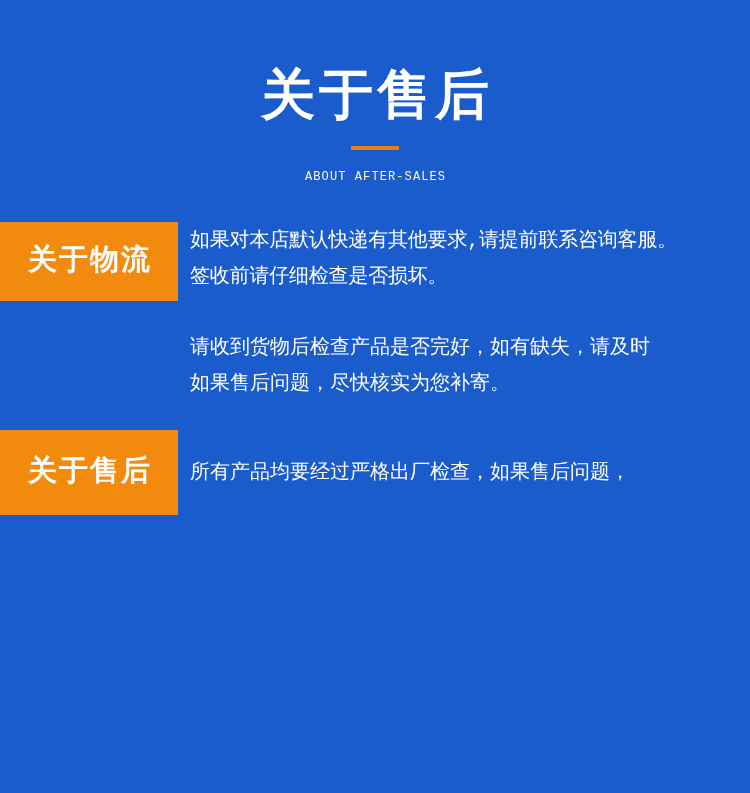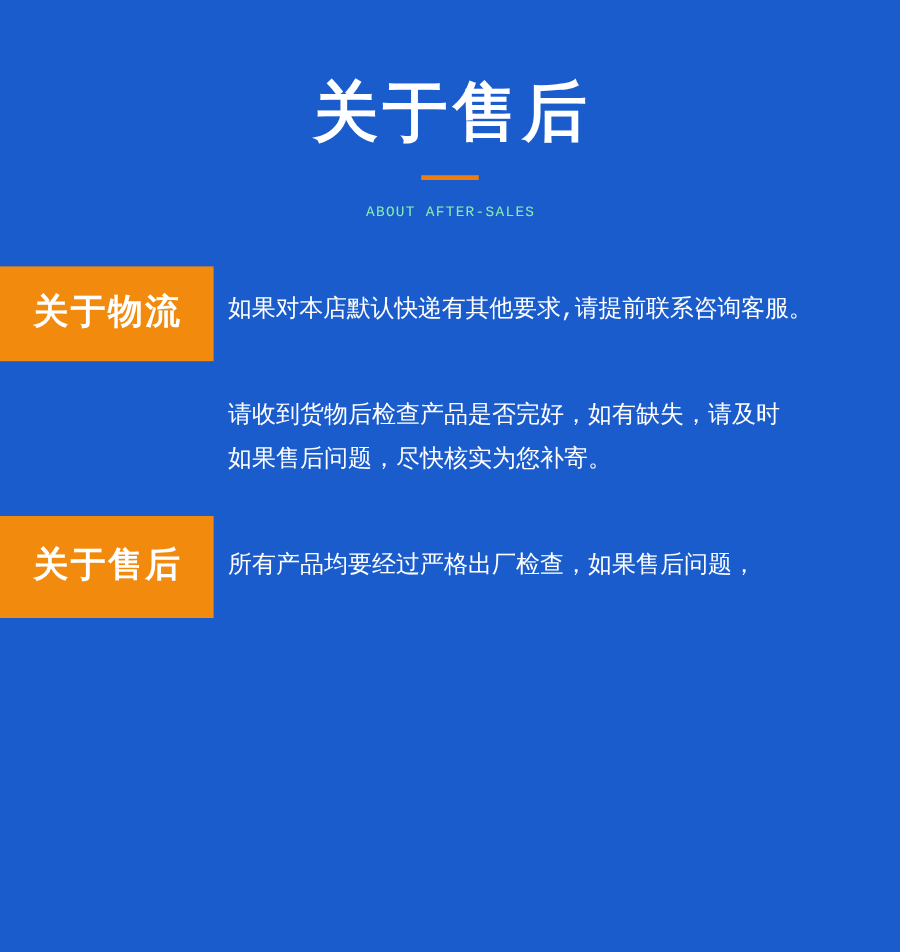--- a/index.html
+++ b/index.html
@@ -57,21 +57,21 @@
     background: #f07c0a;
   }
 
   .header-subtitle {
     position: absolute;
     left: 0;
     top: 169px;
     width: 750px;
     font-size: 12px;
     line-height: 16px;
-    color: #86efac;
+    color: #fef9c3;
     letter-spacing: 1.1px;
     text-indent: 1.1px;
     white-space: nowrap;
   }
 
   
   .rows {
     position: absolute;
     left: 0;
     top: 0;
@@ -148,20 +148,21 @@
   </div>
 
   <div class="rows">
 
     <div class="row row-1">
       <div class="row-label">
         <span class="row-label-text">关于物流</span>
       </div>
       <div class="row-body">
         <div class="row-body-line">如果对本店默认快递有其他要求,请提前联系咨询客服。</div>
+        <div class="row-body-line">签收前请仔细检查是否损坏。</div>
       </div>
     </div>
 
     <div class="row row-2">
       <div class="row-body">
         <div class="row-body-line">请收到货物后检查产品是否完好，如有缺失，请及时</div>
         <div class="row-body-line">如果售后问题，尽快核实为您补寄。</div>
       </div>
     </div>
 

